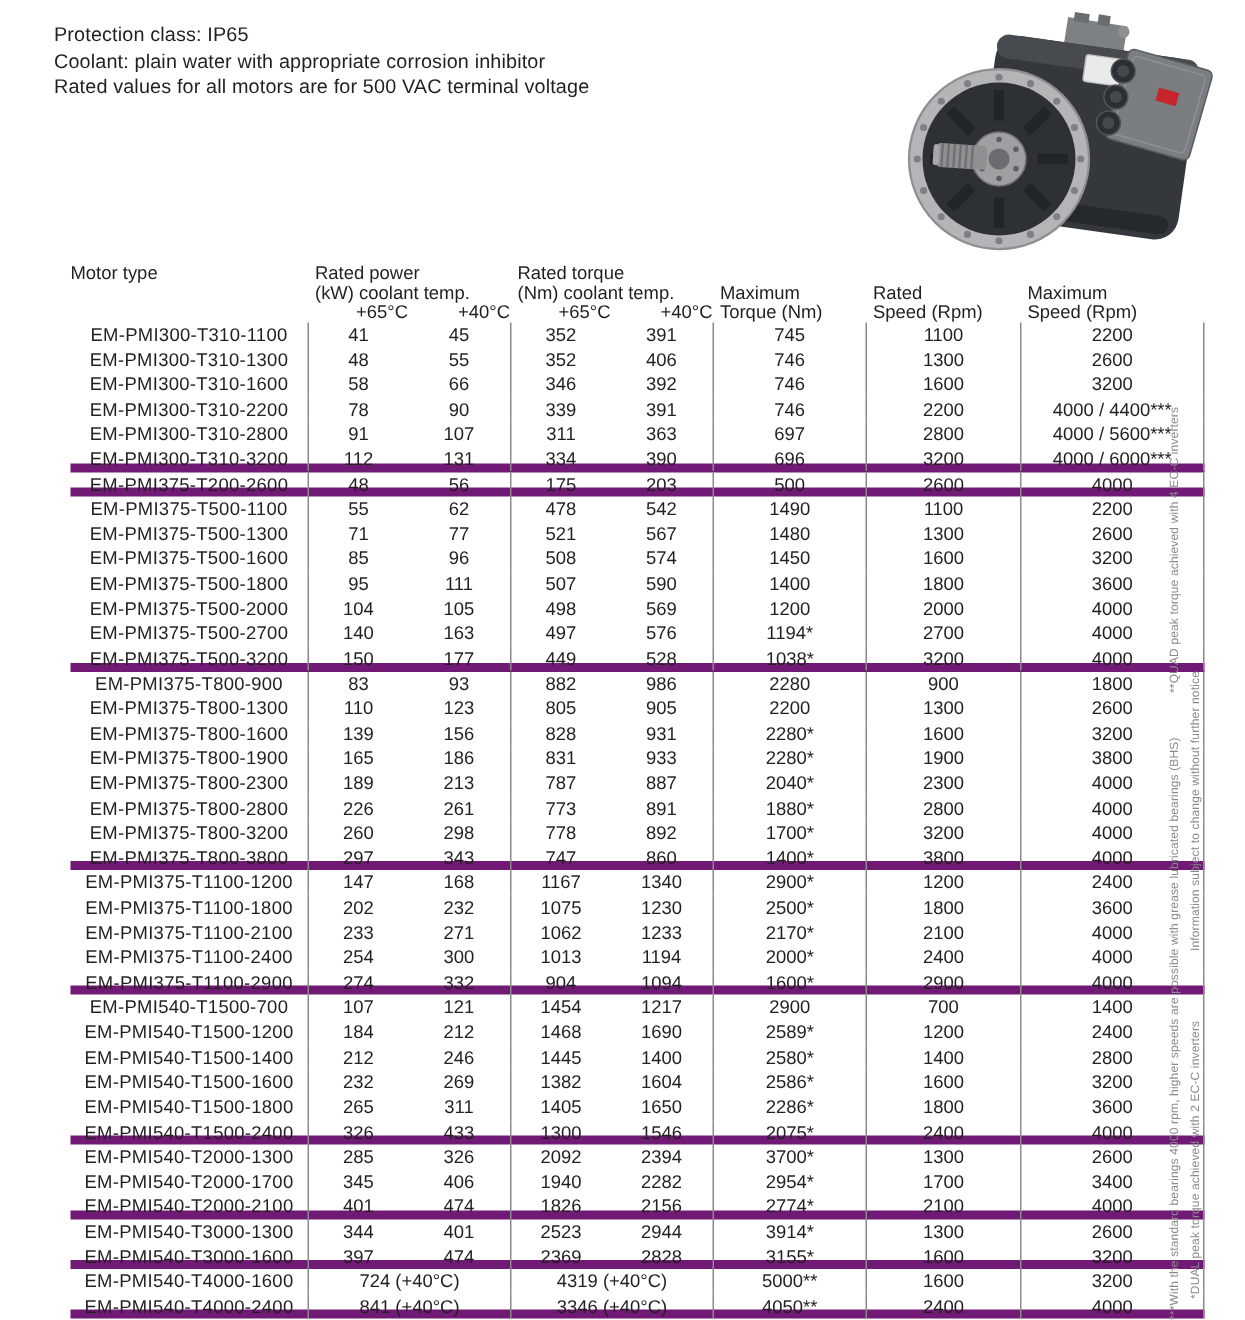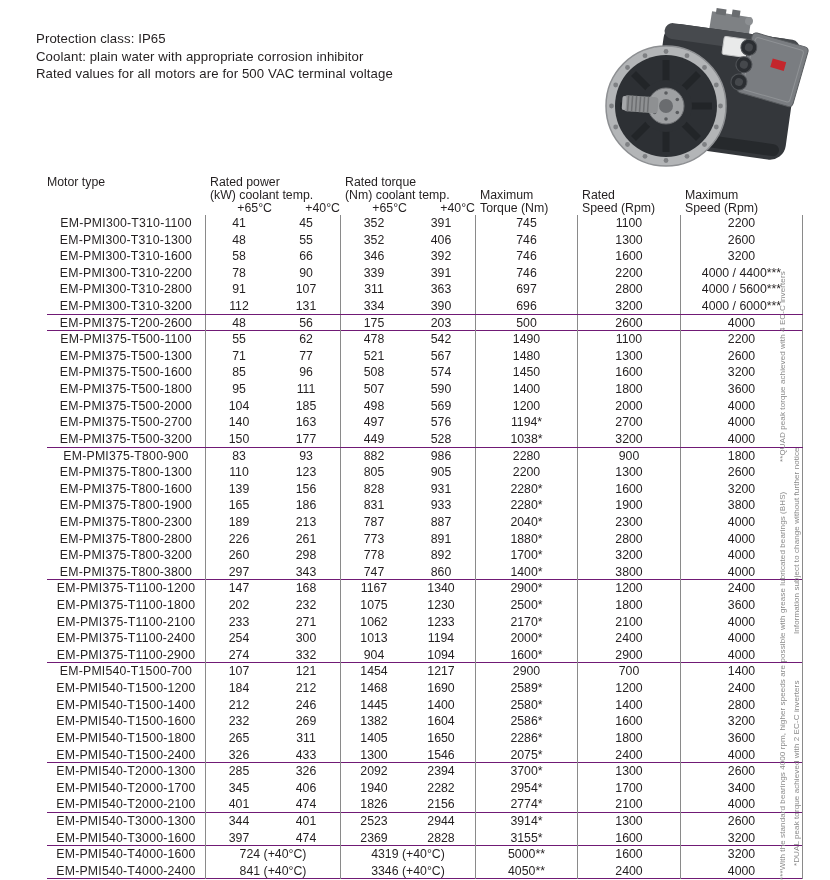--- a/index.html
+++ b/index.html
@@ -1,33 +1,33 @@
 <!DOCTYPE html>
 <html><head>
 <meta charset="utf-8">
 <style>
   html,body{margin:0;padding:0}
   body{width:830px;height:880px;background:#fff;font-family:"Liberation Sans",sans-serif;color:#231f20;position:relative;overflow:hidden}
-  .info{position:absolute;left:36px;top:30px;font-size:13.2px;line-height:17.6px;letter-spacing:.1px}
+  .info{position:absolute;left:36px;top:14px;font-size:13.2px;line-height:17.6px;letter-spacing:.1px}
   .motor-photo{position:absolute;left:598px;top:6px;width:216px;height:166px}
   .table-wrap{position:absolute;left:47px;top:176px;width:756px}
   .thead{display:grid;grid-template-columns:158px 135px 135px 102px 103px 123px;font-size:12.3px;line-height:13px;height:39px}
   .thead .hl{white-space:nowrap}
   .h-block{padding-left:5px}
   .temps{display:grid;grid-template-columns:67px 68px;margin-left:-5px}
   .temps span{text-align:right}
   .pad-line{height:13px}
   .tbody{font-size:12.3px}
   .row{display:grid;grid-template-columns:158px 67px 68px 67px 68px 102px 103px 123px;height:16.62px;box-sizing:border-box}
   .cell{box-sizing:border-box;height:100%;line-height:16.4px;text-align:center;white-space:nowrap;overflow:visible}
   .c-name{text-align:center;letter-spacing:.2px}
   .span2{grid-column:span 2}
   .b-l{border-left:1px solid #8a8a8a}
   .b-r{border-right:1px solid #8a8a8a}
-  .row.group-end{border-bottom:1px solid #701a75}
+  .row.group-end{border-bottom:6px solid #701a75}
   .vnote{position:absolute;transform:rotate(-90deg);transform-origin:0 0;font-size:8px;line-height:10px;color:#8a8a8a;white-space:nowrap;letter-spacing:.1px}
 </style>
 </head>
 <body>
 
 <div class="info">
   <div>Protection class: IP65</div>
   <div>Coolant: plain water with appropriate corrosion inhibitor</div>
   <div>Rated values for all motors are for 500 VAC terminal voltage</div>
 </div>
@@ -259,21 +259,21 @@
         <div class="cell ">111</div>
         <div class="cell b-l">507</div>
         <div class="cell ">590</div>
         <div class="cell b-l">1400</div>
         <div class="cell b-l">1800</div>
         <div class="cell b-l b-r">3600</div>
       </div>
       <div class="row">
         <div class="cell c-name">EM-PMI375-T500-2000</div>
         <div class="cell b-l">104</div>
-        <div class="cell ">185</div>
+        <div class="cell ">105</div>
         <div class="cell b-l">498</div>
         <div class="cell ">569</div>
         <div class="cell b-l">1200</div>
         <div class="cell b-l">2000</div>
         <div class="cell b-l b-r">4000</div>
       </div>
       <div class="row">
         <div class="cell c-name">EM-PMI375-T500-2700</div>
         <div class="cell b-l">140</div>
         <div class="cell ">163</div>

